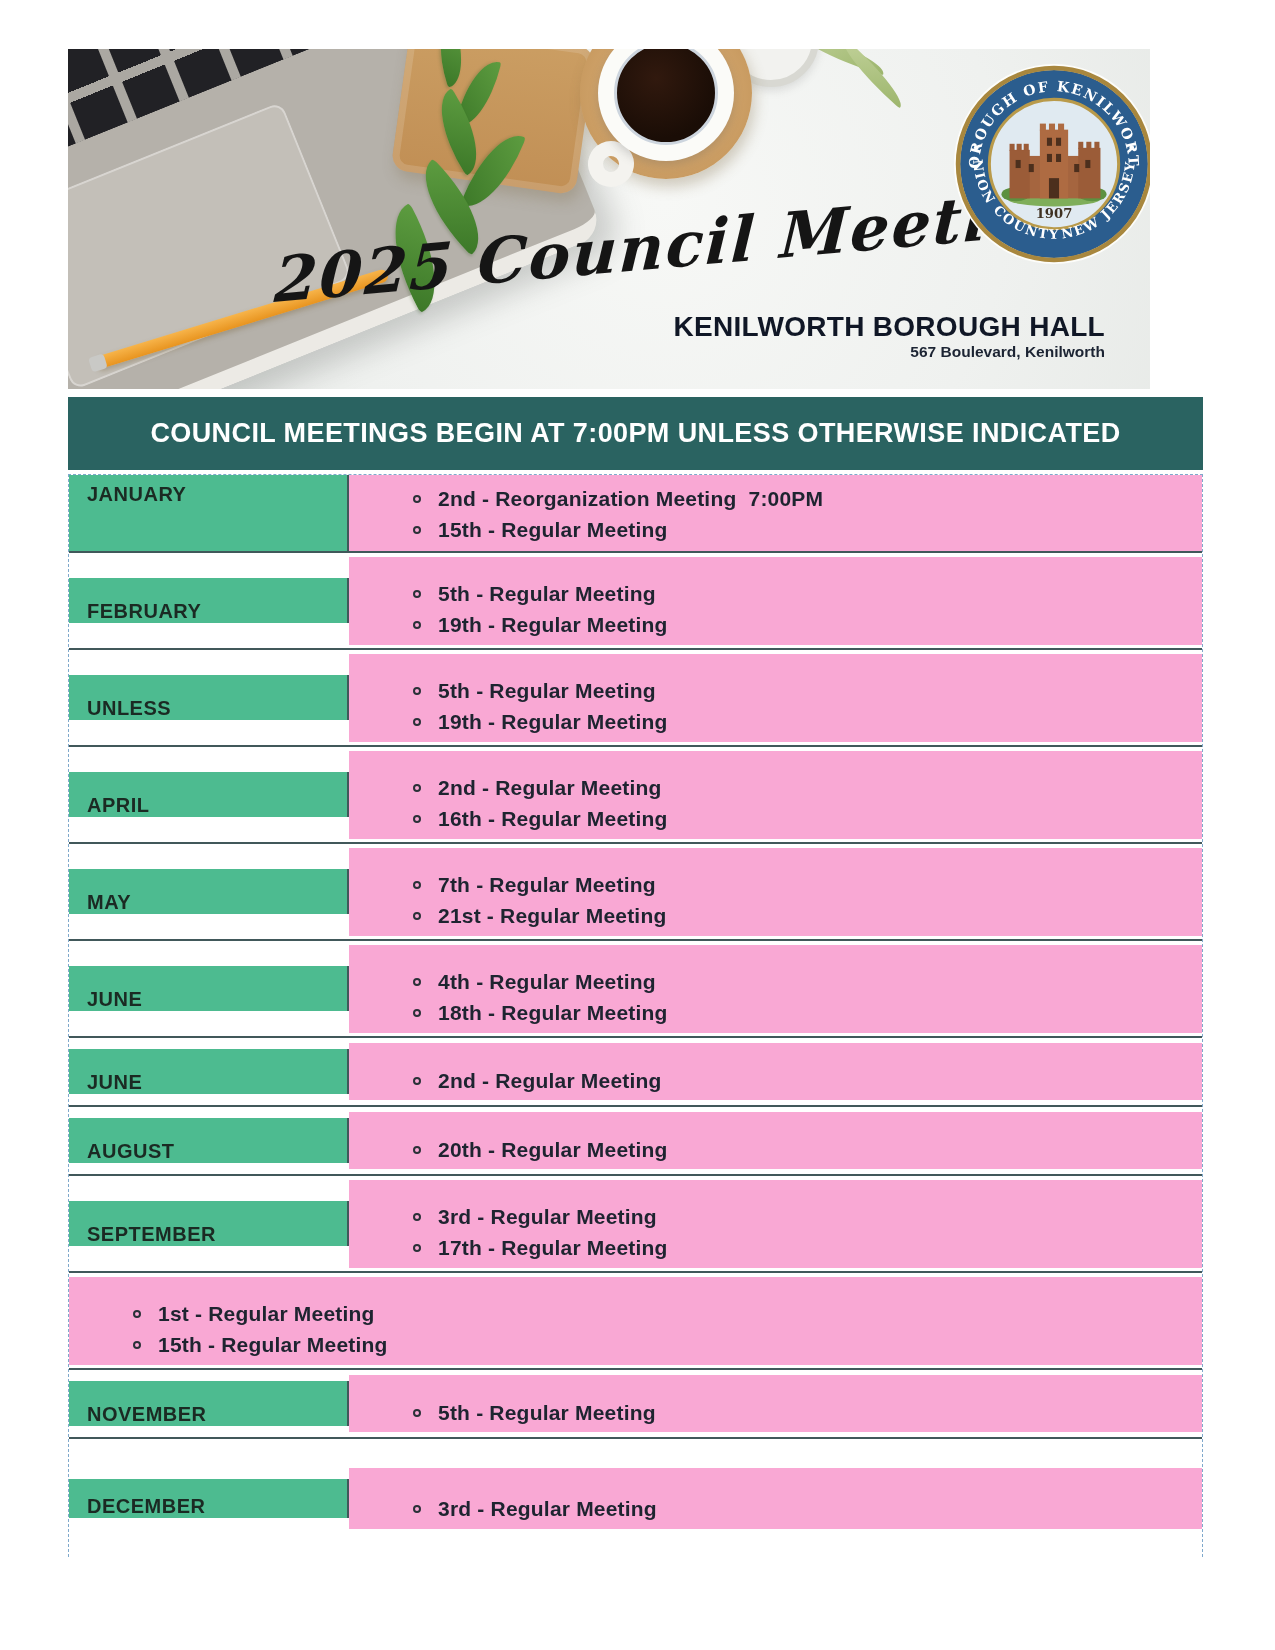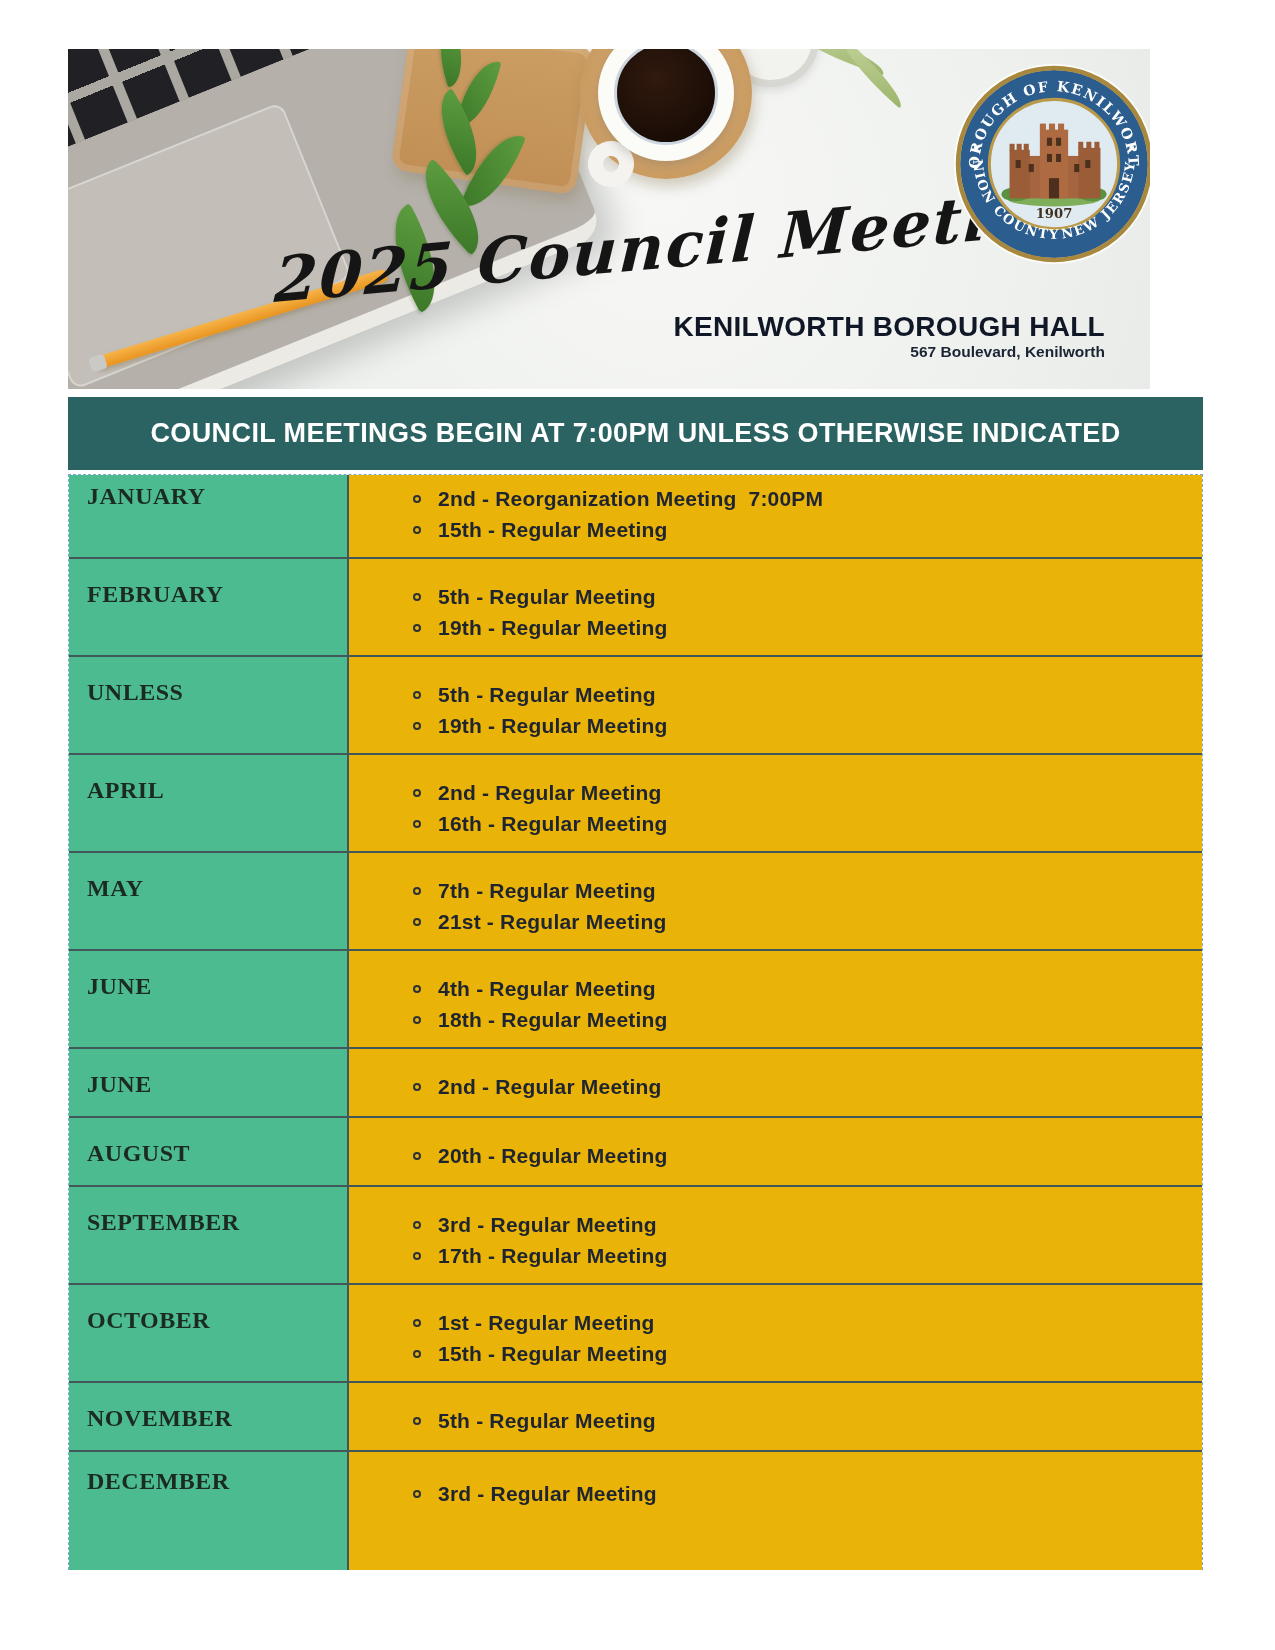--- a/index.html
+++ b/index.html
@@ -91,32 +91,32 @@
   .banner span{font-size:27px;font-weight:700;letter-spacing:.4px;}
 
   
   .schedule{
     position:absolute;left:68px;top:474px;width:1135px;
     border-top:1px dashed var(--dashed-border);
     border-left:1px dashed var(--dashed-border);
     border-right:1px dashed var(--dashed-border);
   }
   .row{display:flex;min-height:97px;}
-  .row + .row{border-top:2px solid var(--table-border);}
+  .row + .row{border-top:2px solid var(--table-border);align-items:center;}
   .row.single{min-height:69px;}
   .row.first{min-height:76px;}
   .row.last{min-height:120px;}
   .month-cell{
     flex:0 0 280px;background:var(--month-cell-bg);
     border-right:2px solid var(--table-border);padding:22px 0 0 18px;
   }
   .row.first .month-cell{padding-top:8px;}
   .row.last .month-cell{padding-top:16px;}
-  .month-label{font-size:24px;font-weight:700;color:var(--month-text);letter-spacing:.5px;font-family:Liberation Serif, serif;}
-  .meetings-cell{flex:1;background:#eab308;padding:22px 0 12px 64px;}
+  .month-label{font-size:20px;font-weight:700;color:var(--month-text);letter-spacing:.5px;}
+  .meetings-cell{flex:1;background:#f9a8d4;padding:22px 0 4px 64px;}
   .row.first .meetings-cell{padding-top:8px;}
   .row.last .meetings-cell{padding-top:26px;}
   .meeting{display:flex;align-items:center;height:31px;}
   .bullet{
     width:8px;height:8px;border:2.5px solid #2A3138;border-radius:50%;
     margin-right:17px;flex:0 0 auto;
   }
   .mtext{font-size:21px;font-weight:600;color:var(--text-dark);letter-spacing:.2px;white-space:pre-wrap;}
 </style>
 </head>
@@ -336,23 +336,20 @@
             <span class="bullet"></span>
             <span class="mtext">3rd - Regular Meeting</span>
           </div>
           <div class="meeting">
             <span class="bullet"></span>
             <span class="mtext">17th - Regular Meeting</span>
           </div>
         </div>
   </div>
       <div class="row">
-    <div class="month-cell">
-      <span class="month-label">OCTOBER</span>
-    </div>
     <div class="meetings-cell">
           <div class="meeting">
             <span class="bullet"></span>
             <span class="mtext">1st - Regular Meeting</span>
           </div>
           <div class="meeting">
             <span class="bullet"></span>
             <span class="mtext">15th - Regular Meeting</span>
           </div>
         </div>

